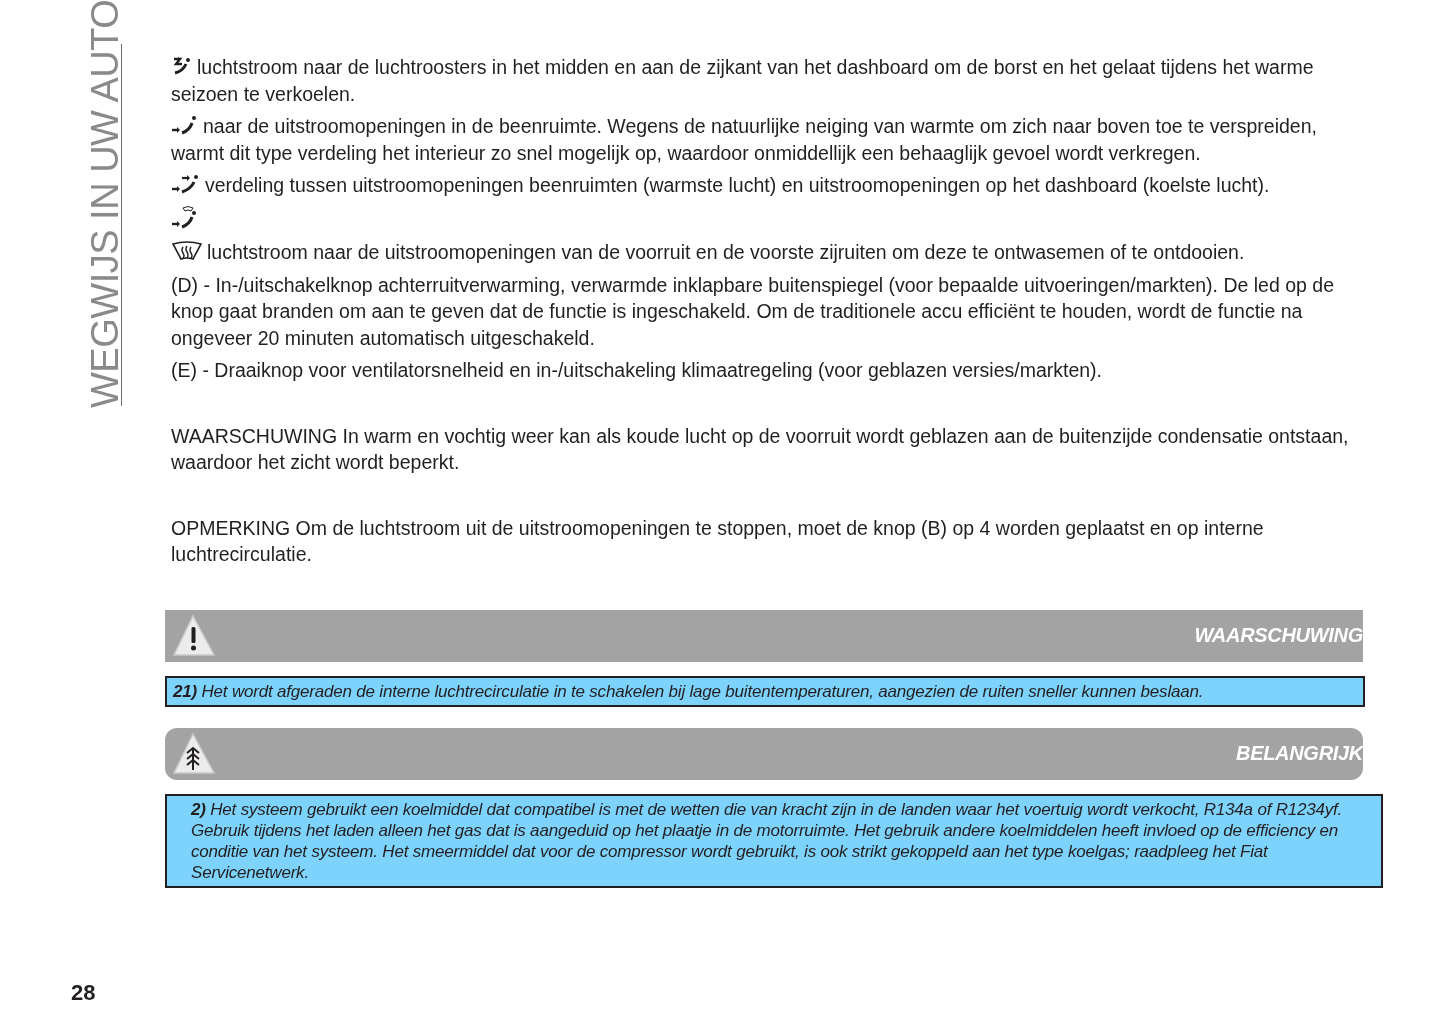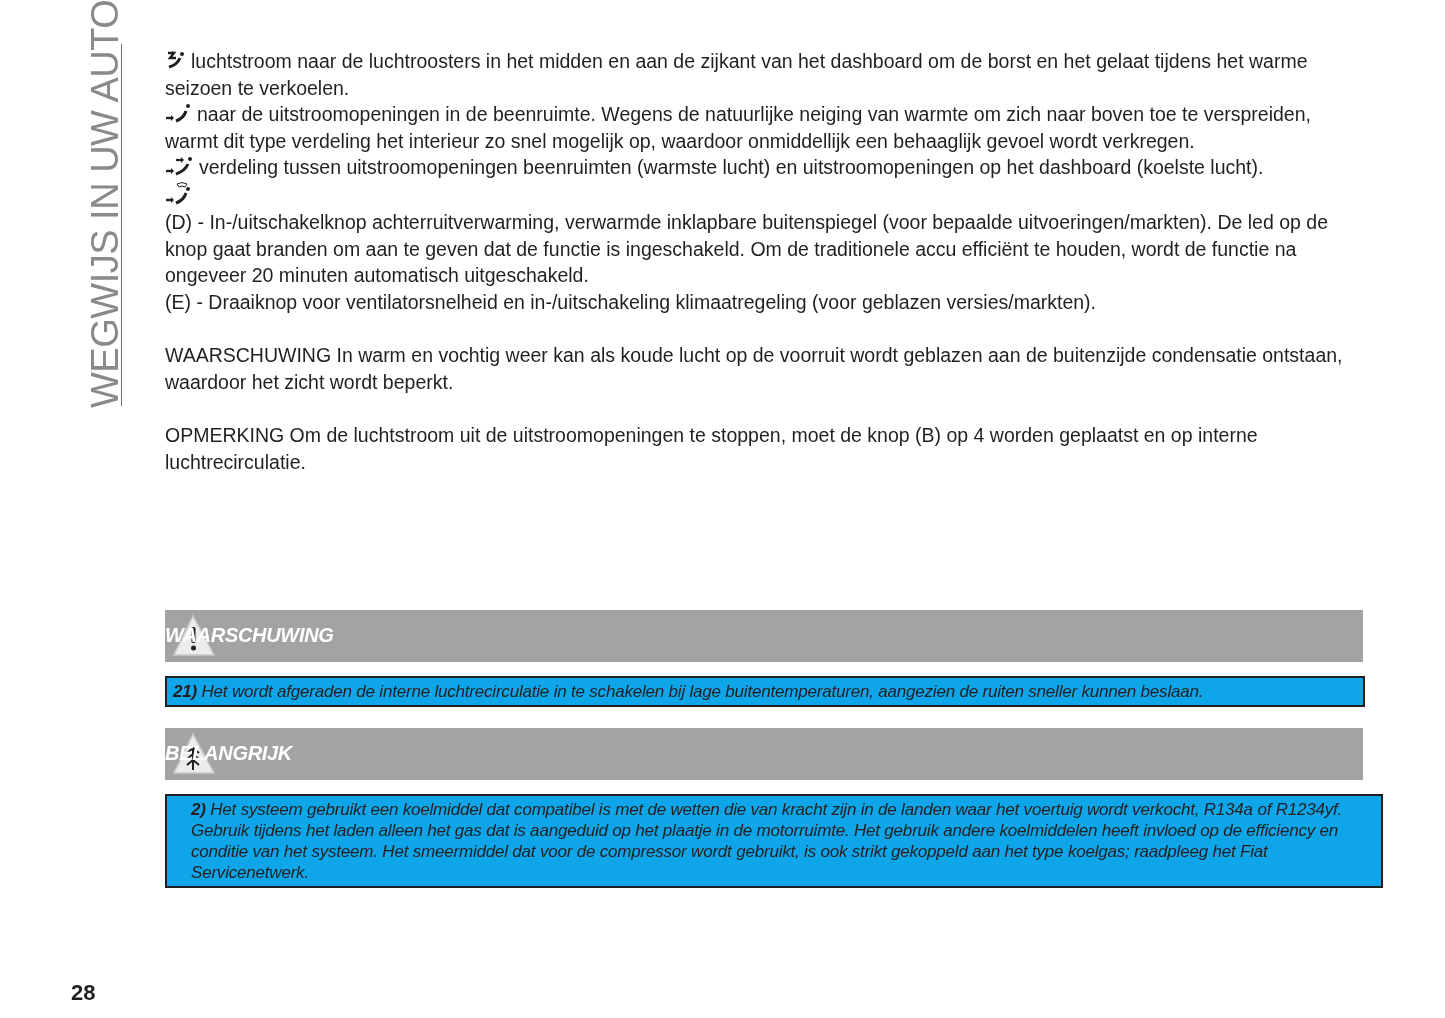--- a/index.html
+++ b/index.html
@@ -4,29 +4,29 @@
 <style>
   html, body { margin:0; padding:0; background:#ffffff; }
   body { width:1445px; height:1018px; position:relative; overflow:hidden;
          font-family:"Liberation Sans", sans-serif; color:#231f20; }
   .side-title { position:absolute; left:84px; top:408px; transform-origin:left top;
                 transform:rotate(-90deg); font-size:38px; color:#8a8a8a; letter-spacing:-0.5px;
                 white-space:nowrap; font-weight:normal; }
   .side-rule { position:absolute; left:121px; top:44px; width:1px; height:362px; background:#6d6d6d; }
   .page-number { position:absolute; left:71px; top:980px; font-size:22px; font-weight:bold; color:#231f20;text-align:right; }
   .body { position:absolute; left:165px; top:48px; width:1200px; font-size:19.5px; line-height:26.5px; }
-  .para { margin:0; }
+  .para { margin:6px; }
   .gap { height:27px; }
   .icon { display:inline-block; vertical-align:-2px; margin-right:4px; }
   .icon svg { display:block; }
   .panel-head { position:absolute; left:165px; width:1198px; height:52px; background:#a3a3a3; }
   .panel-head .tri { position:absolute; left:6px; top:3px; width:46px; height:46px; }
-  .panel-head .ttl { position:absolute; left:0; right:0; top:14px; text-align:left;
+  .panel-head .ttl { position:absolute; left:0; right:0; top:14px; text-align:right;
                      font-size:20px; font-weight:bold; font-style:italic; color:#ffffff; letter-spacing:-0.3px; padding-left:0px; }
-  .note { position:absolute; left:165px; width:1184px; border:2px solid #231f20; background:#0ea5e9;
+  .note { position:absolute; left:165px; width:1184px; border:2px solid #231f20; background:#7dd3fc;
           font-style:italic; font-size:17px; line-height:21px; padding:3px 6px; letter-spacing:-0.2px; }
   .note b { font-style:italic; }
 </style>
 </head>
 <body>
 
 <div class="side-title">WEGWIJS IN UW AUTO</div>
 <div class="side-rule"></div>
 
 <div class="body">
@@ -66,20 +66,28 @@
     <span class="icon">
       <svg width="28" height="24" viewBox="0 0 28 24">
           <path d="M12 3 Q17 0 22 3 L20 6 Q17 4 14 6 Z" stroke="#231f20" stroke-width="1" fill="none"></path>
           <path d="M1 19 L7 19" stroke="#231f20" stroke-width="2.4"></path>
           <path d="M6 16 L9 19 L6 22 Z" fill="#231f20"></path>
           <path d="M11 22 Q19 19 21 12" stroke="#231f20" stroke-width="3" fill="none"></path>
           <circle cx="23" cy="8" r="2" fill="#231f20"></circle>
         </svg>
     </span>
   </p>
+  <p class="para">
+    <span class="icon">
+      <svg width="32" height="20" viewBox="0 0 32 20">
+          <path d="M2 3 Q16 -1 30 3 L22 18 Q16 16 10 18 Z" stroke="#231f20" stroke-width="1.6" fill="none"></path>
+          <path d="M12 6 Q10 9 12 12 Q14 15 12 17 M16 5 Q14 8 16 11 Q18 14 16 17 M20 6 Q18 9 20 12 Q22 15 20 17" stroke="#231f20" stroke-width="1.4" fill="none"></path>
+        </svg>
+    </span><span>luchtstroom naar de uitstroomopeningen van de voorruit en de voorste zijruiten om deze te ontwasemen of te ontdooien.</span>
+  </p>
   <p class="para">(D) - In-/uitschakelknop achterruitverwarming, verwarmde inklapbare buitenspiegel (voor bepaalde uitvoeringen/markten). De led op de knop gaat branden om aan te geven dat de functie is ingeschakeld. Om de traditionele accu efficiënt te houden, wordt de functie na ongeveer 20 minuten automatisch uitgeschakeld.</p>
   <p class="para">(E) - Draaiknop voor ventilatorsnelheid en in-/uitschakeling klimaatregeling (voor geblazen versies/markten).</p>
   <div class="gap"></div>
   <p class="para">WAARSCHUWING In warm en vochtig weer kan als koude lucht op de voorruit wordt geblazen aan de buitenzijde condensatie ontstaan, waardoor het zicht wordt beperkt.</p>
   <div class="gap"></div>
   <p class="para">OPMERKING Om de luchtstroom uit de uitstroomopeningen te stoppen, moet de knop (B) op 4 worden geplaatst en op interne luchtrecirculatie.</p>
 </div>
 
 <div class="panel-head" style="top:610px;">
   <span class="tri">
@@ -89,21 +97,21 @@
         <circle cx="22.5" cy="35" r="2.5" fill="#231f20"></circle>
       </svg>
   </span>
   <div class="ttl">WAARSCHUWING</div>
 </div>
 <div class="note" style="top:676px;">
   <b>21)</b>
   <span>Het wordt afgeraden de interne luchtrecirculatie in te schakelen bij lage buitentemperaturen, aangezien de ruiten sneller kunnen beslaan.</span>
 </div>
 
-<div class="panel-head" style="top:728px;">
+<div class="panel-head" style="top:728px;border-radius:12px;">
   <span class="tri">
     <svg width="46" height="46" viewBox="0 0 46 46">
         <path d="M22 3 L43 42 L3 42 Z" fill="#ececec" stroke="#c9c9c9" stroke-width="1.5"></path>
         <path d="M16 22 L22 17 L28 22 M16 28 L22 23 L28 28 M16 34 L22 29 L28 34 M22 17 L22 39" stroke="#231f20" stroke-width="2" fill="none"></path>
       </svg>
   </span>
   <div class="ttl">BELANGRIJK</div>
 </div>
 <div class="note" style="top:794px;padding-left:24px;">
   <b>2)</b>

